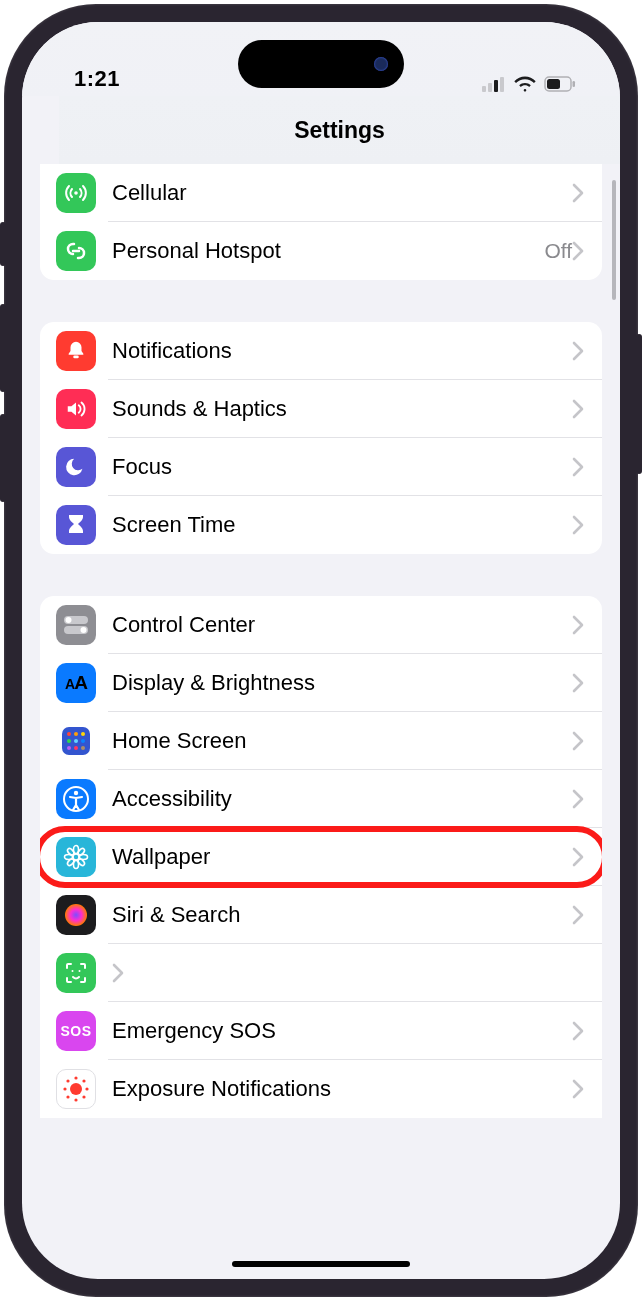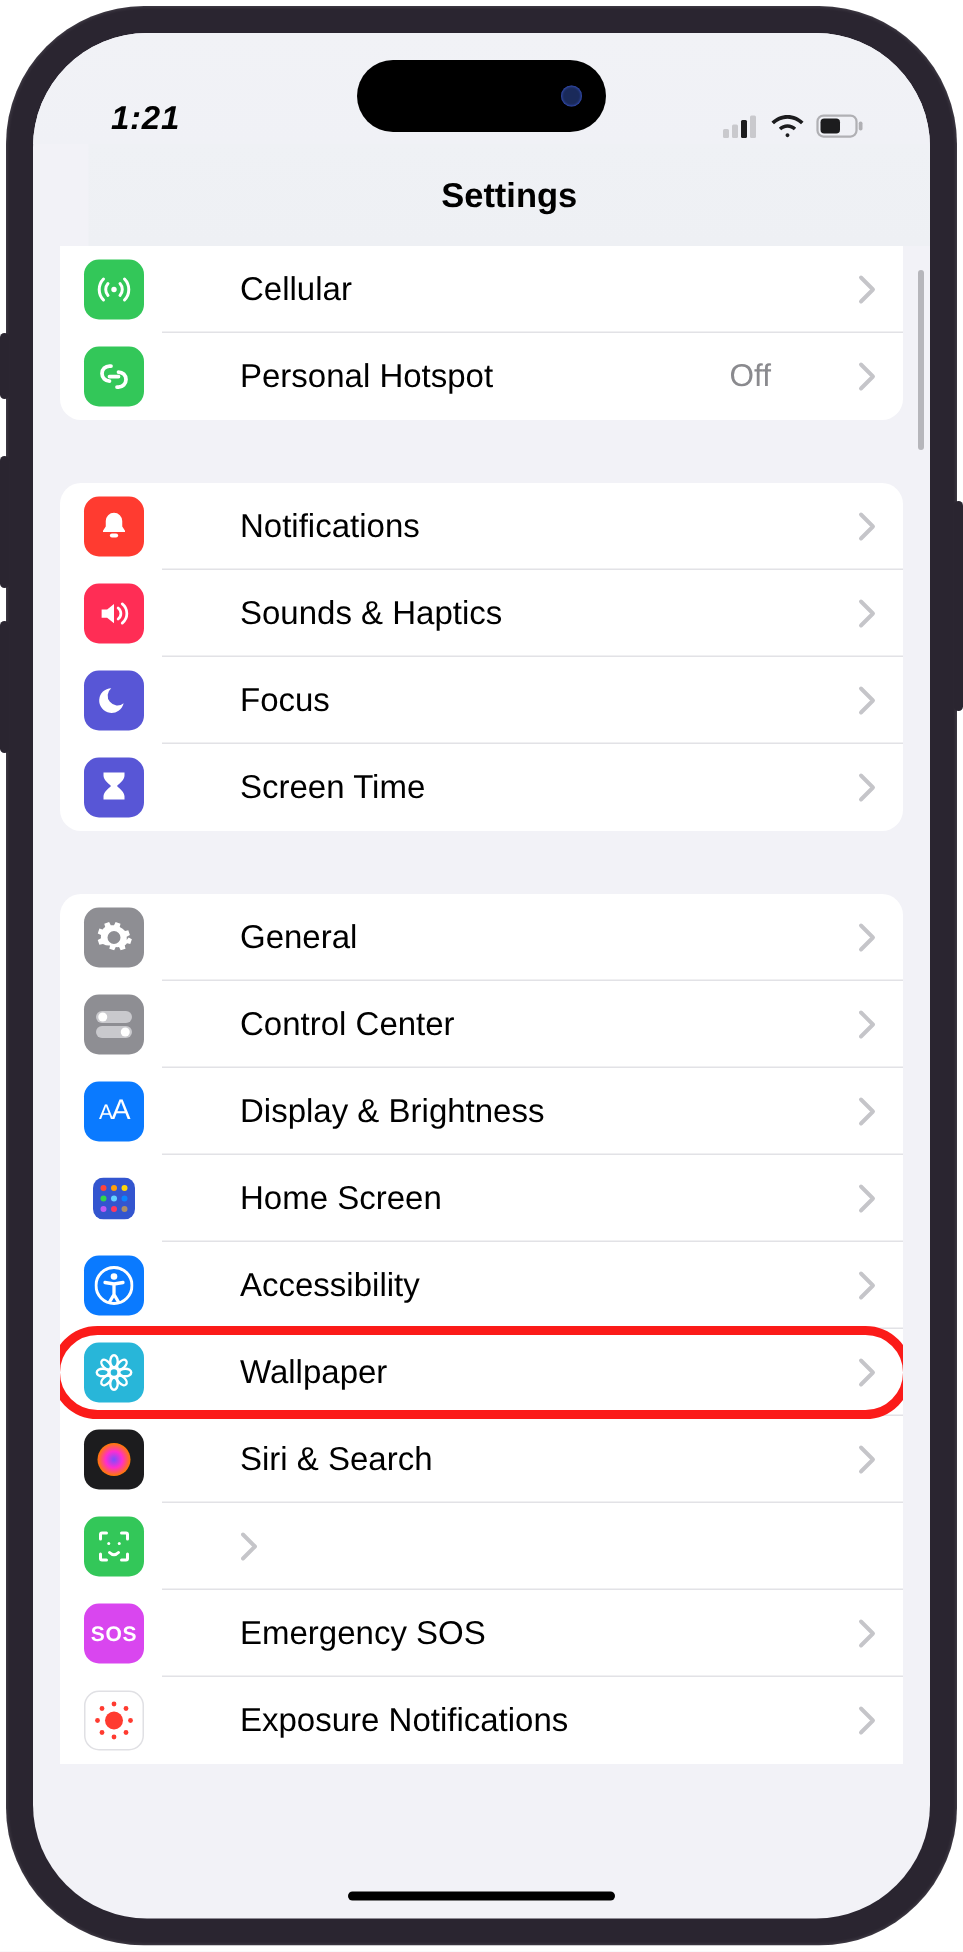--- a/index.html
+++ b/index.html
@@ -50,21 +50,21 @@
   .island .cam{ width:14px; height:14px; border-radius:50%; background:#1a2a5a; box-shadow:inset 0 0 2px #4a6aff;}
   
   .statusbar {
     height: 74px;
     display: flex;
     align-items: flex-end;
     justify-content: space-between;
     padding: 0 44px 4px 52px;
     background: linear-gradient(#f1f2f6,#f0f1f6);
   }
-  .time { font-size: 22px; font-weight: 600; letter-spacing: .5px; font-style: italic; }
+  .time { font-size: 22px; font-weight: 600; letter-spacing: .5px; }
   .status-right { display: flex; align-items: center; gap: 8px; }
   .status-right svg { display: block; }
   
   .navbar {
     height: 68px;
     display: flex;
     align-items: center;
     justify-content: center;
     background: linear-gradient(#eff1f5,#eef0f4);
     position: relative;
@@ -95,41 +95,40 @@
     overflow: hidden;
   }
   .group.first { border-top-left-radius:0; border-top-right-radius:0; margin-top:0; }
   .group.last { margin-bottom:0; border-bottom-left-radius:0; border-bottom-right-radius:0; }
   .row {
     display: flex;
     align-items: center;
     min-height: 58px;
     padding: 8px 18px 8px 16px;
     position: relative;
-    gap: 48px;
   }
   .row:not(:last-child)::after{
     content:"";
     position:absolute;
     left:68px; right:0; bottom:0;
     height:1px;
     background:#e2e2e6;
   }
   .icon {
     width: 40px; height: 40px;
     border-radius: 10px;
     margin-right: 16px;
     display: flex;
     align-items: center;
     justify-content: center;
     flex-shrink: 0;
     color: #fff;
   }
   .label { font-size: 22px; flex: 1; color:#000; }
-  .value { font-size: 21px; color: #8a8a8e; margin-right: 10px; }
+  .value { font-size: 21px; color: #8a8a8e; }
   .chev { color:#c5c5c9; }
   .chev svg{display:block;}
   
   .ring {
     position: absolute;
     border: 6px solid #fb1b19;
     border-radius: 34px;
     pointer-events: none;
     z-index: 20;
   }
@@ -273,50 +272,37 @@
             <div class="chev">
               <svg width="12" height="20" viewBox="0 0 12 20" fill="none" stroke="currentColor" stroke-width="2.6" stroke-linecap="round" stroke-linejoin="round">
                 <path d="M2 2l8 8-8 8"></path>
               </svg>
             </div>
           </div>
         </div>
         <div class="group last">
           <div class="row">
             <div class="icon" style="background: rgb(142, 142, 147);">
-              <svg width="26" height="26" viewBox="0 0 24 24" fill="#fff">
-                <path d="M12 8a4 4 0 1 0 0 8 4 4 0 0 0 0-8zm9 4l2 1-1 3-2-.5a8 8 0 0 1-1.4 1.4l.5 2-3 1-1-2a8 8 0 0 1-2 0l-1 2-3-1 .5-2A8 8 0 0 1 5.2 16L3 16.5l-1-3 2-1a8 8 0 0 1 0-2l-2-1 1-3 2 .5A8 8 0 0 1 6.6 5.6L6 3.5l3-1 1 2a8 8 0 0 1 2 0l1-2 3 1-.5 2A8 8 0 0 1 18.8 8l2-.5 1 3-2 1a8 8 0 0 1 0 2z"></path>
-              </svg>
-            </div>
-            <div class="label">General</div>
-            <div class="chev">
-              <svg width="12" height="20" viewBox="0 0 12 20" fill="none" stroke="currentColor" stroke-width="2.6" stroke-linecap="round" stroke-linejoin="round">
-                <path d="M2 2l8 8-8 8"></path>
-              </svg>
-            </div>
-          </div>
-          <div class="row">
-            <div class="icon" style="background: rgb(142, 142, 147);">
               <svg width="26" height="20" viewBox="0 0 26 20">
                 <rect x="1" y="1" width="24" height="8" rx="4" fill="#c9c9cd"></rect>
                 <circle cx="5.5" cy="5" r="3" fill="#fff"></circle>
                 <rect x="1" y="11" width="24" height="8" rx="4" fill="#c9c9cd"></rect>
                 <circle cx="20.5" cy="15" r="3" fill="#fff"></circle>
               </svg>
             </div>
             <div class="label">Control Center</div>
             <div class="chev">
               <svg width="12" height="20" viewBox="0 0 12 20" fill="none" stroke="currentColor" stroke-width="2.6" stroke-linecap="round" stroke-linejoin="round">
                 <path d="M2 2l8 8-8 8"></path>
               </svg>
             </div>
           </div>
           <div class="row">
             <div class="icon" style="background: rgb(10, 122, 255);">
-              <span style="font-size:19px;font-weight:400;color:#ffffff;letter-spacing:-1px"><span style="font-size:14px">A</span>A</span>
+              <span style="font-size:19px;font-weight:700;color:#000000;letter-spacing:-1px"><span style="font-size:14px">A</span>A</span>
             </div>
             <div class="label">Display &amp; Brightness</div>
             <div class="chev">
               <svg width="12" height="20" viewBox="0 0 12 20" fill="none" stroke="currentColor" stroke-width="2.6" stroke-linecap="round" stroke-linejoin="round">
                 <path d="M2 2l8 8-8 8"></path>
               </svg>
             </div>
           </div>
           <div class="row">
             <div class="icon" style="background: transparent; padding: 0px;">

